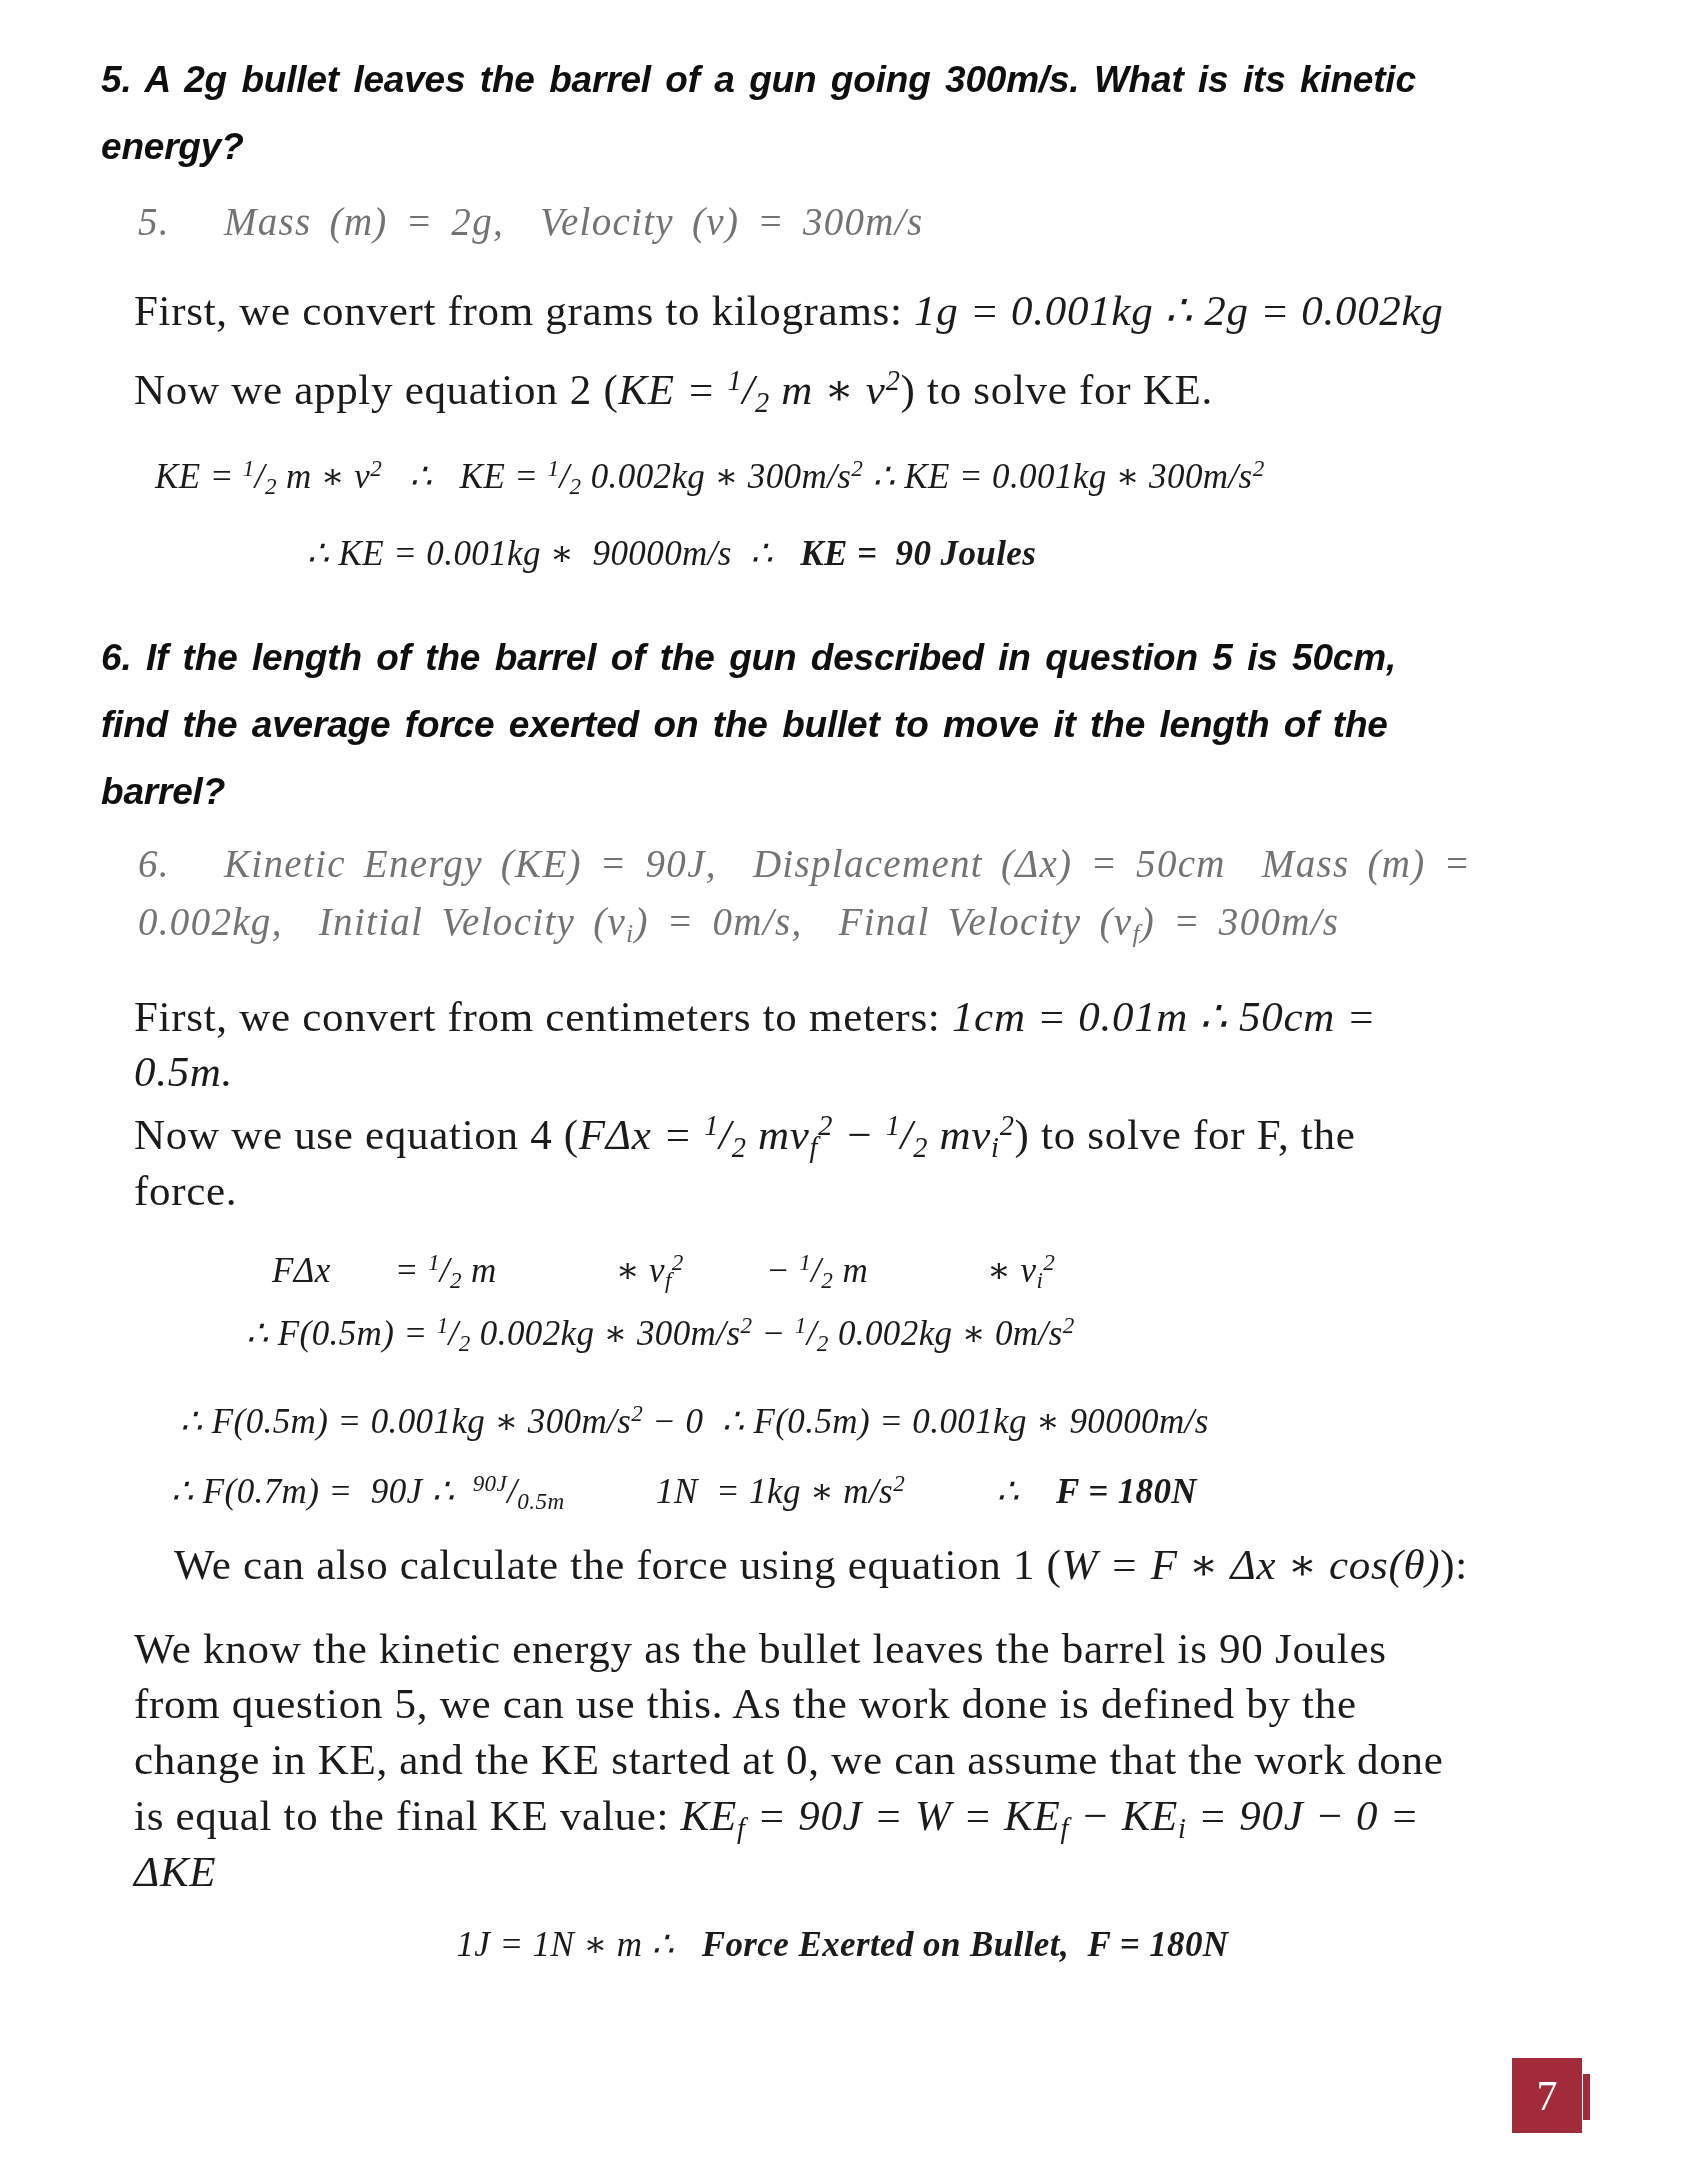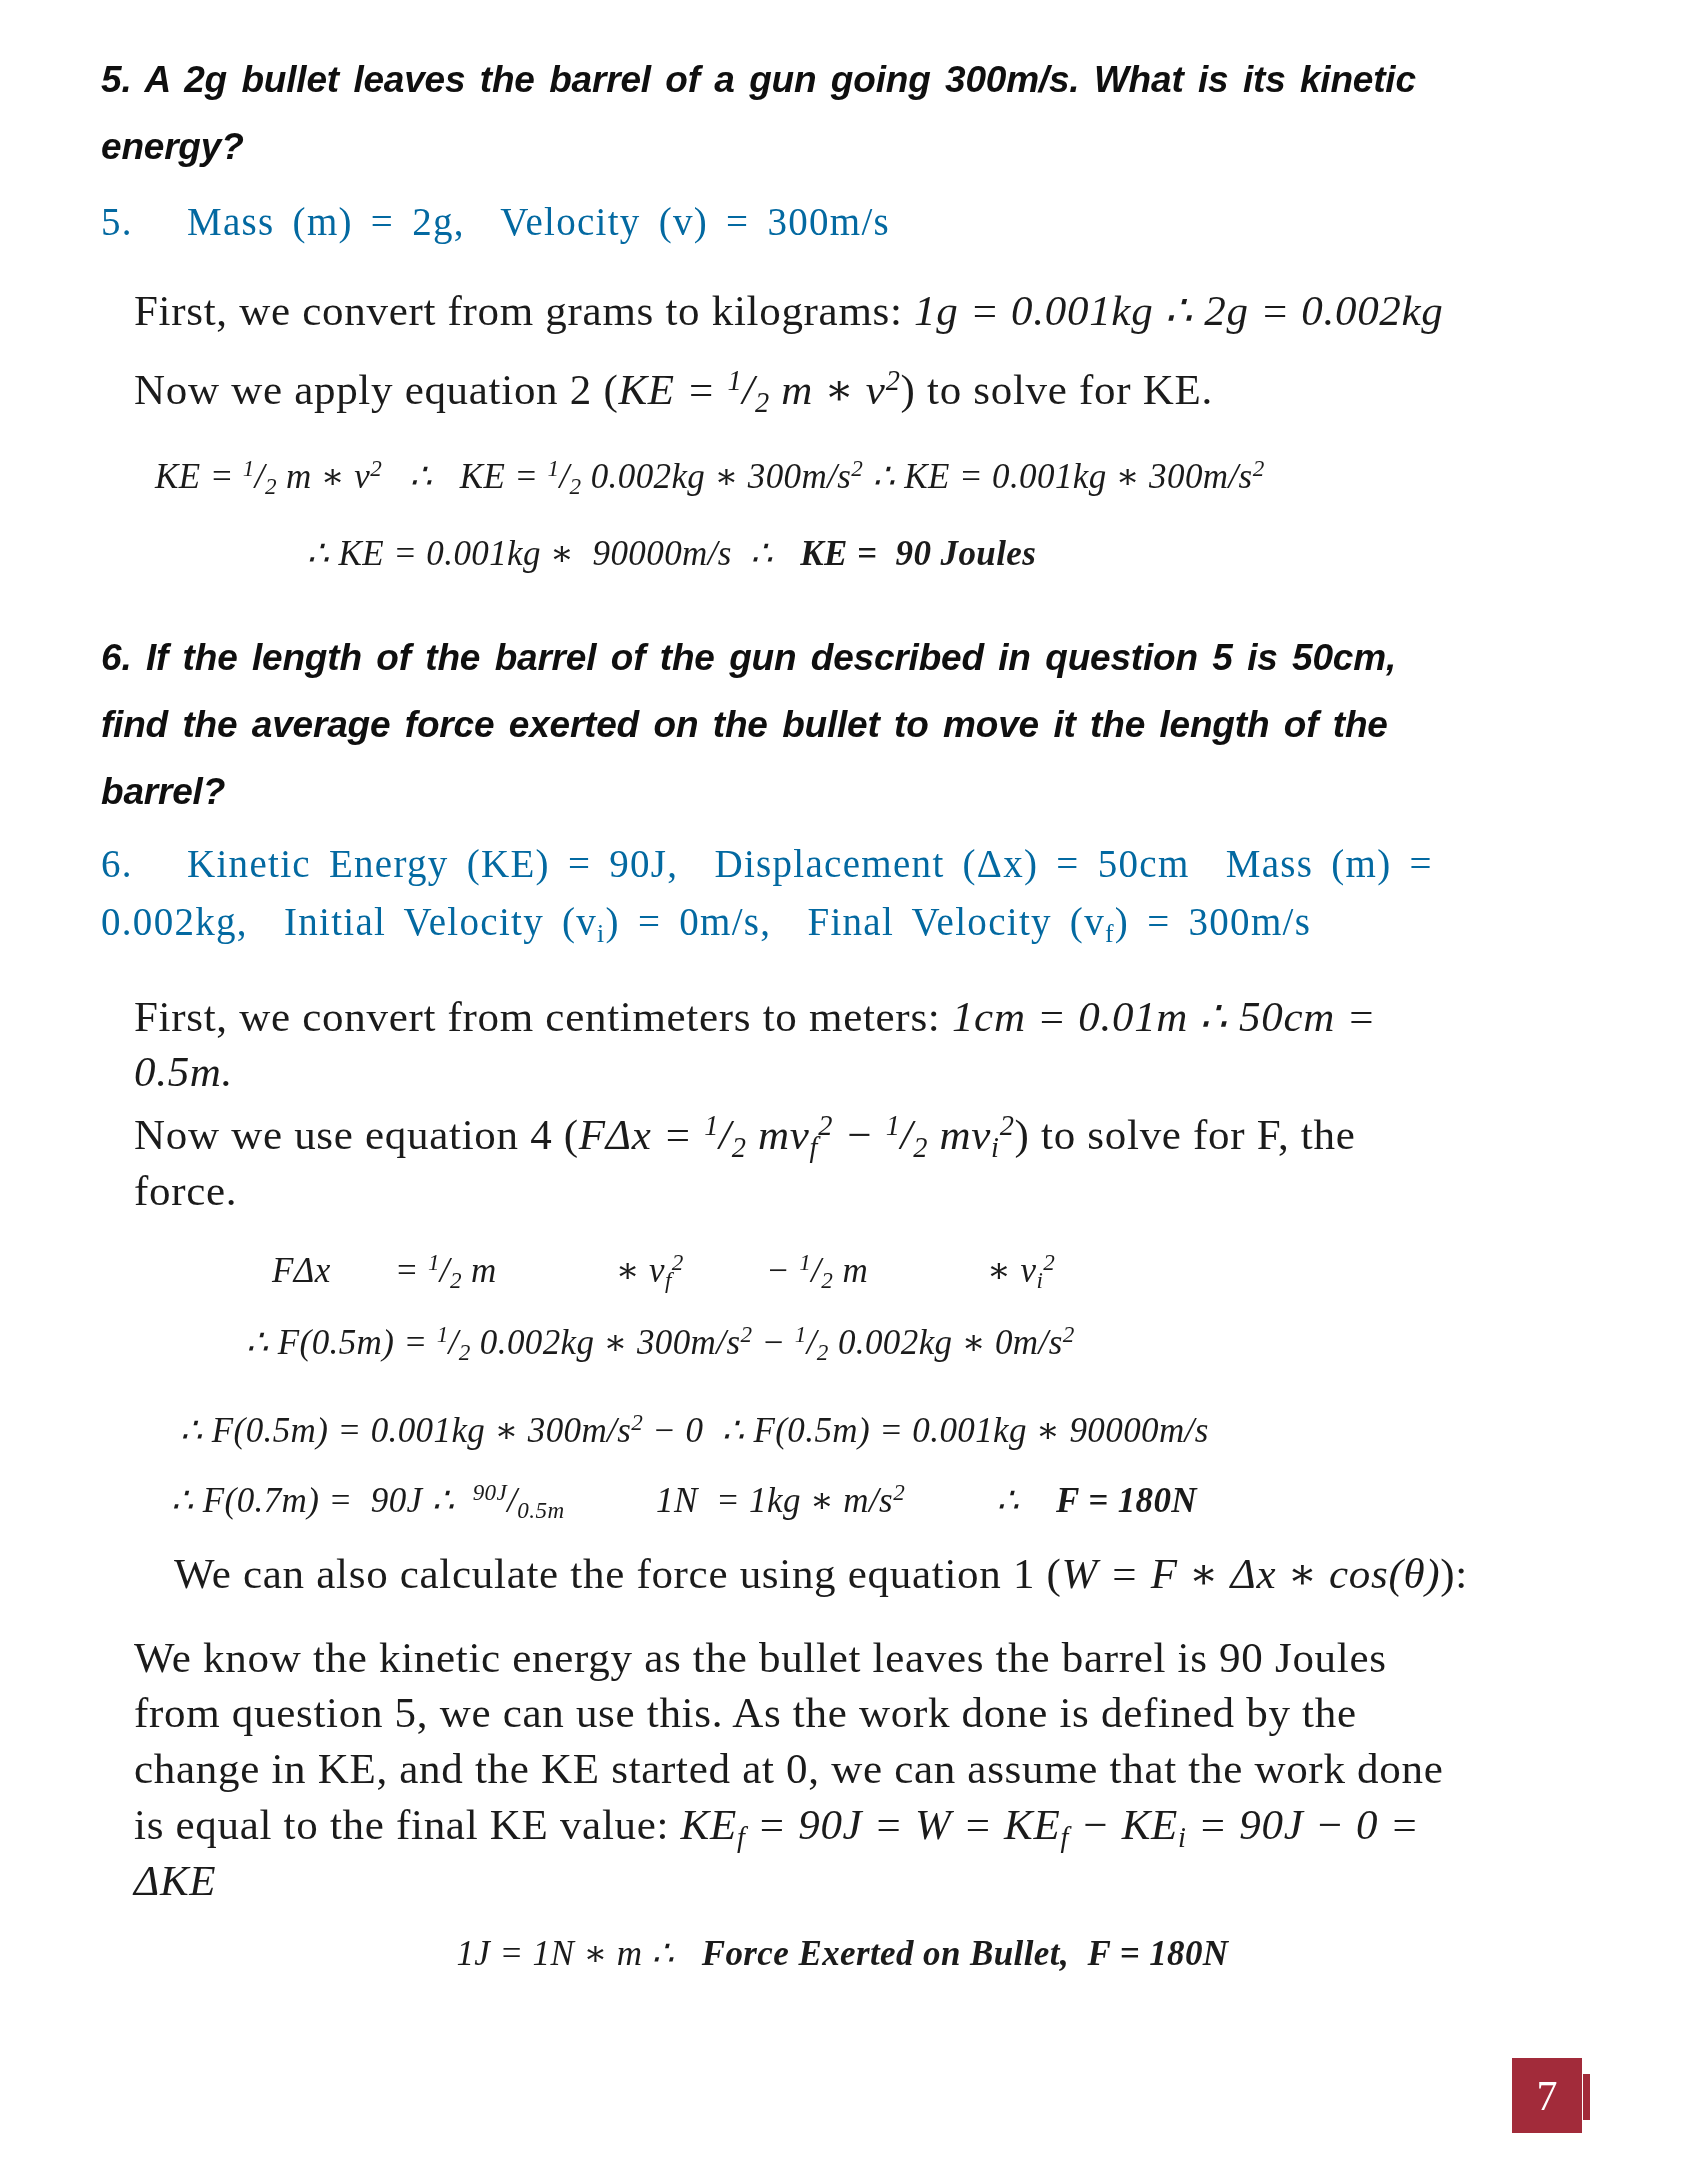--- a/index.html
+++ b/index.html
@@ -22,26 +22,28 @@
     font-family:"Liberation Sans","DejaVu Sans",sans-serif;
     font-weight:bold; font-style:italic;
     font-size:37px; line-height:1.82;
     letter-spacing:-0.2px; word-spacing:4.4px;
     color:#0f0f0f;
     width:1343px;
     white-space:pre-wrap;
   }
   
   .given {
-    color:#0369a1;
+    font-style:italic;
+    color:#737373;
     font-size:39px; line-height:1.5;
     letter-spacing:1.3px; word-spacing:7px;
     width:1483px;
     margin-top:12.3px;
     white-space:pre-wrap;
+    margin-left:37px;
   }
   
   .para {
     font-size:43px; line-height:1.3;
     letter-spacing:0.7px;
     width:1334px;
     margin-left:33px;
     white-space:pre-wrap;
   }
   
@@ -90,21 +92,21 @@
   <div class="eq mt-m" style="margin-left:54px;"><span>KE = </span><span class="sup">1</span><span>/</span><span class="sub">2</span><span> m ∗ v</span><span class="sup">2</span><span>   ∴   KE = </span><span class="sup">1</span><span>/</span><span class="sub">2</span><span> 0.002kg ∗ 300m/s</span><span class="sup">2</span><span> ∴ KE = 0.001kg ∗ 300m/s</span><span class="sup">2</span></div>
   <div class="eq center mt-s" style="width:1141px;"><span>∴ KE = 0.001kg ∗  90000m/s  ∴   </span><span class="b">KE =  90 Joules</span></div>
 
   <div class="qhead mt-l">6. If the length of the barrel of the gun described in question 5 is 50cm, find the average force exerted on the bullet to move it the length of the barrel?</div>
   <div class="given" style="margin-top:8.8px;"><span>6.   Kinetic Energy (KE) = 90J,  Displacement (Δx) = 50cm  Mass (m) = 0.002kg,  Initial Velocity (v</span><span class="sub">i</span><span>) = 0m/s,  Final Velocity (v</span><span class="sub">f</span><span>) = 300m/s</span></div>
 
   <div class="para" style="margin-top:37px;"><span>First, we convert from centimeters to meters: </span><span class="i">1cm = 0.01m ∴ 50cm = 0.5m.</span></div>
   <div class="para" style="margin-top:7px;"><span>Now we use equation 4 (</span><span class="i">FΔx = </span><span class="sup i">1</span><span class="i">/</span><span class="sub i">2</span><span class="i"> mv</span><span class="sub i">f</span><span class="sup i">2</span><span class="i"> − </span><span class="sup i">1</span><span class="i">/</span><span class="sub i">2</span><span class="i"> mv</span><span class="sub i">i</span><span class="sup i">2</span><span>) to solve for F, the force.</span></div>
 
   <div class="eq" style="margin-top:24.6px; margin-left:171px;"><span>FΔx       = </span><span class="sup">1</span><span>/</span><span class="sub">2</span><span> m             ∗ v</span><span class="sub">f</span><span class="sup">2</span><span>         − </span><span class="sup">1</span><span>/</span><span class="sub">2</span><span> m             ∗ v</span><span class="sub">i</span><span class="sup">2</span></div>
-  <div class="eq" style="margin-top:18px; margin-left:145px;"><span>∴ F(0.5m) = </span><span class="sup">1</span><span>/</span><span class="sub">2</span><span> 0.002kg ∗ 300m/s</span><span class="sup">2</span><span> − </span><span class="sup">1</span><span>/</span><span class="sub">2</span><span> 0.002kg ∗ 0m/s</span><span class="sup">2</span></div>
+  <div class="eq" style="margin-top:9px; margin-left:145px;"><span>∴ F(0.5m) = </span><span class="sup">1</span><span>/</span><span class="sub">2</span><span> 0.002kg ∗ 300m/s</span><span class="sup">2</span><span> − </span><span class="sup">1</span><span>/</span><span class="sub">2</span><span> 0.002kg ∗ 0m/s</span><span class="sup">2</span></div>
   <div class="eq" style="margin-top:34px; margin-left:79px;"><span>∴ F(0.5m) = 0.001kg ∗ 300m/s</span><span class="sup">2</span><span> − 0  ∴ F(0.5m) = 0.001kg ∗ 90000m/s</span></div>
   <div class="eq" style="margin-top:16px; margin-left:70px;"><span>∴ F(0.7m) =  90J ∴  </span><span class="sup">90J</span><span>/</span><span class="sub">0.5m</span><span>          1N  = 1kg ∗ m/s</span><span class="sup">2</span><span>          ∴    </span><span class="b">F = 180N</span></div>
 
   <div class="para" style="margin-top:17px;text-align:right;"><span>We can also calculate the force using equation 1 (</span><span class="i">W = F ∗ Δx ∗ cos(θ)</span><span>):</span></div>
   <div class="para" style="margin-top:28px;"><span>We know the kinetic energy as the bullet leaves the barrel is 90 Joules from question 5, we can use this. As the work done is defined by the change in KE, and the KE started at 0, we can assume that the work done is equal to the final KE value: </span><span class="i">KE</span><span class="sub i">f</span><span class="i"> = 90J = W = KE</span><span class="sub i">f</span><span class="i"> − KE</span><span class="sub i">i</span><span class="i"> = 90J − 0 = ΔKE</span></div>
 
   <div class="eq center" style="margin-top:17.6px; width:1483px;"><span>1J = 1N ∗ m ∴   </span><span class="b">Force Exerted on Bullet,  F = 180N</span></div>
 
 </div>
 

